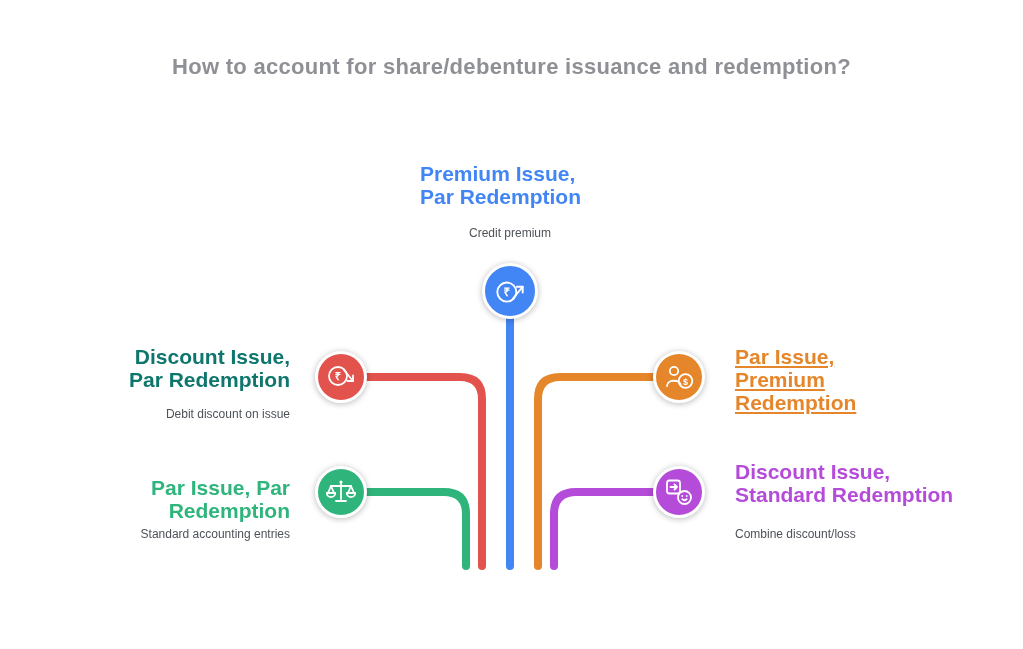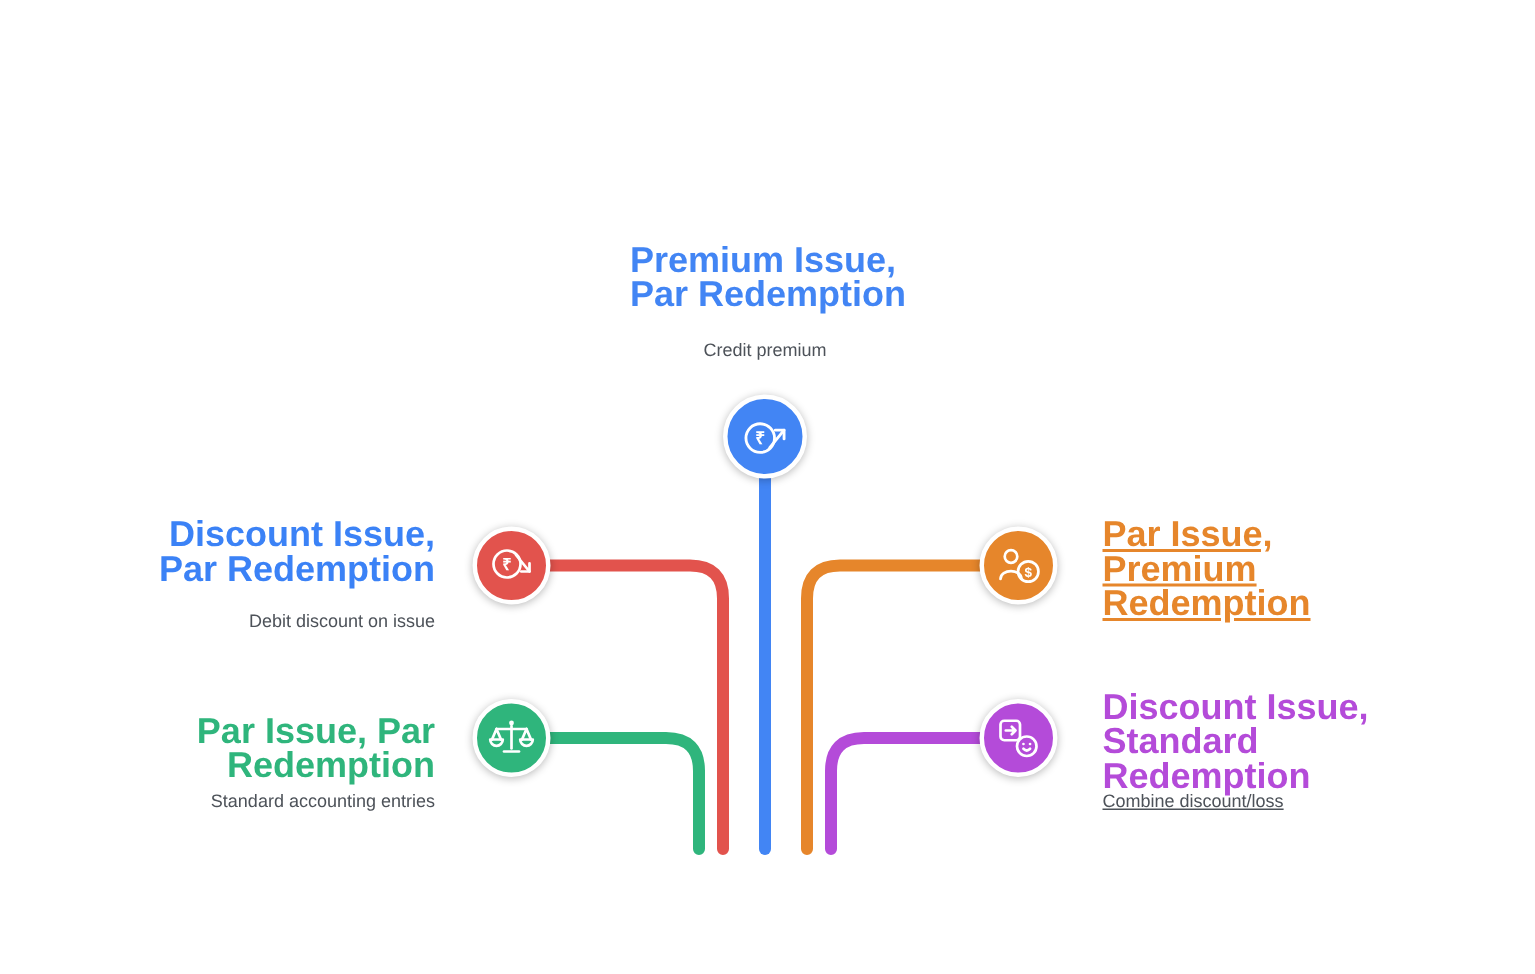--- a/index.html
+++ b/index.html
@@ -4,31 +4,32 @@
 <style>
   html,body{margin:0;padding:0;background:#fff;}
   body{font-family:"Liberation Sans", sans-serif;}
   .stage{position:relative;width:1023px;height:649px;background:#fff;overflow:hidden;}
   .title{position:absolute;left:0;top:54px;width:100%;text-align:center;
          font-size:22px;font-weight:700;color:#8f9095;letter-spacing:.3px;}
   .connectors{position:absolute;left:0;top:0;z-index:1;}
   .circle{position:absolute;z-index:2;border-radius:50%;border:3px solid #fff;
           box-shadow:0 1px 6px rgba(0,0,0,.28);display:flex;align-items:center;justify-content:center;}
   .circle svg{display:block;}
-  .label{position:absolute;z-index:3;font-size:24px;font-weight:700;line-height:23px;}
+  .label{position:absolute;z-index:3;font-size:21px;font-weight:700;line-height:23px;}
   .desc{position:absolute;z-index:3;font-size:12px;font-weight:400;color:#4d5259;}
   .ta-r{text-align:right;}
   .ta-l{text-align:left;}
   .ta-c{text-align:center;}
 </style>
 </head>
 <body>
 
 <div class="stage">
 
+  <div class="title">How to account for share/debenture issuance and redemption?</div>
 
   <svg class="connectors" width="1023" height="649" viewBox="0 0 1023 649">
     <g fill="none" stroke-linecap="round" stroke-linejoin="round">
       <g stroke="#ffffff" stroke-width="14">
         <path d="M510 291 V566"></path>
         <path d="M341 377 H460 Q482 377 482 399 V566"></path>
         <path d="M676 377 H560 Q538 377 538 399 V566"></path>
         <path d="M341 492 H444 Q466 492 466 514 V566"></path>
         <path d="M676 492 H576 Q554 492 554 514 V566"></path>
       </g>
@@ -46,21 +47,21 @@
   <div class="desc ta-c" style="left:410px;top:226px;width:200px;">Credit premium</div>
   <div class="circle" style="left: 482px; top: 263px; width: 50px; height: 50px; background-color: rgb(66, 133, 244);">
     <svg width="36" height="36" viewBox="0 0 34 34" fill="none" stroke="#fff" stroke-width="1.8" stroke-linecap="round" stroke-linejoin="round">
       <circle cx="14" cy="18" r="9"></circle>
       <text x="14" y="22" font-size="11" font-weight="bold" fill="#fff" stroke="none" text-anchor="middle">₹</text>
       <path d="M20 24 L29 13"></path>
       <path d="M23.5 13 H29 V18.5"></path>
     </svg>
   </div>
 
-  <div class="label ta-r" style="left: 100px; top: 345px; width: 190px; color: #3b82f6;">Discount Issue, Par Redemption</div>
+  <div class="label ta-r" style="left: 100px; top: 345px; width: 190px; color: #0f766e;">Discount Issue, Par Redemption</div>
   <div class="desc ta-r" style="left:90px;top:407px;width:200px;">Debit discount on issue</div>
   <div class="circle" style="left: 315px; top: 351px; width: 46px; height: 46px; background-color: rgb(226, 83, 77);">
     <svg width="34" height="34" viewBox="0 0 34 34" fill="none" stroke="#fff" stroke-width="1.8" stroke-linecap="round" stroke-linejoin="round">
       <circle cx="14" cy="16" r="9"></circle>
       <text x="14" y="20" font-size="11" font-weight="bold" fill="#fff" stroke="none" text-anchor="middle">₹</text>
       <path d="M20 10 L29 21"></path>
       <path d="M23.5 21 H29 V15.5"></path>
     </svg>
   </div>
 
@@ -83,21 +84,21 @@
       <path d="M12 26 H22"></path>
       <path d="M7 11 H27"></path>
       <path d="M7 11 L4 18 M7 11 L10 18"></path>
       <path d="M2.8 18 a4.2 4.2 0 0 0 8.4 0 Z"></path>
       <path d="M27 11 L24 18 M27 11 L30 18"></path>
       <path d="M22.8 18 a4.2 4.2 0 0 0 8.4 0 Z"></path>
     </svg>
   </div>
 
   <div class="label ta-l" style="left: 735px; top: 460px; width: 230px; color: rgb(180, 75, 217);">Discount Issue, Standard Redemption</div>
-  <div class="desc ta-l" style="left:735px;top:527px;width:220px;text-decoration:underline;">Combine discount/loss</div>
+  <div class="desc ta-l" style="left:735px;top:527px;width:220px;">Combine discount/loss</div>
   <div class="circle" style="left: 653px; top: 466px; width: 46px; height: 46px; background-color: rgb(180, 75, 217);">
     <svg width="34" height="34" viewBox="0 0 34 34" fill="none" stroke="#fff" stroke-width="1.8" stroke-linecap="round" stroke-linejoin="round">
       <rect x="5" y="5.5" width="13" height="13" rx="2.5"></rect>
       <path d="M8.5 12 H15 M12.5 9.5 L15 12 L12.5 14.5"></path>
       <circle cx="22.5" cy="22.5" r="6.5"></circle>
       <circle cx="20.3" cy="21" r="0.9" fill="#fff" stroke="none"></circle>
       <circle cx="24.7" cy="21" r="0.9" fill="#fff" stroke="none"></circle>
       <path d="M20.3 24.2 Q22.5 26.4 24.7 24.2"></path>
     </svg>
   </div>

